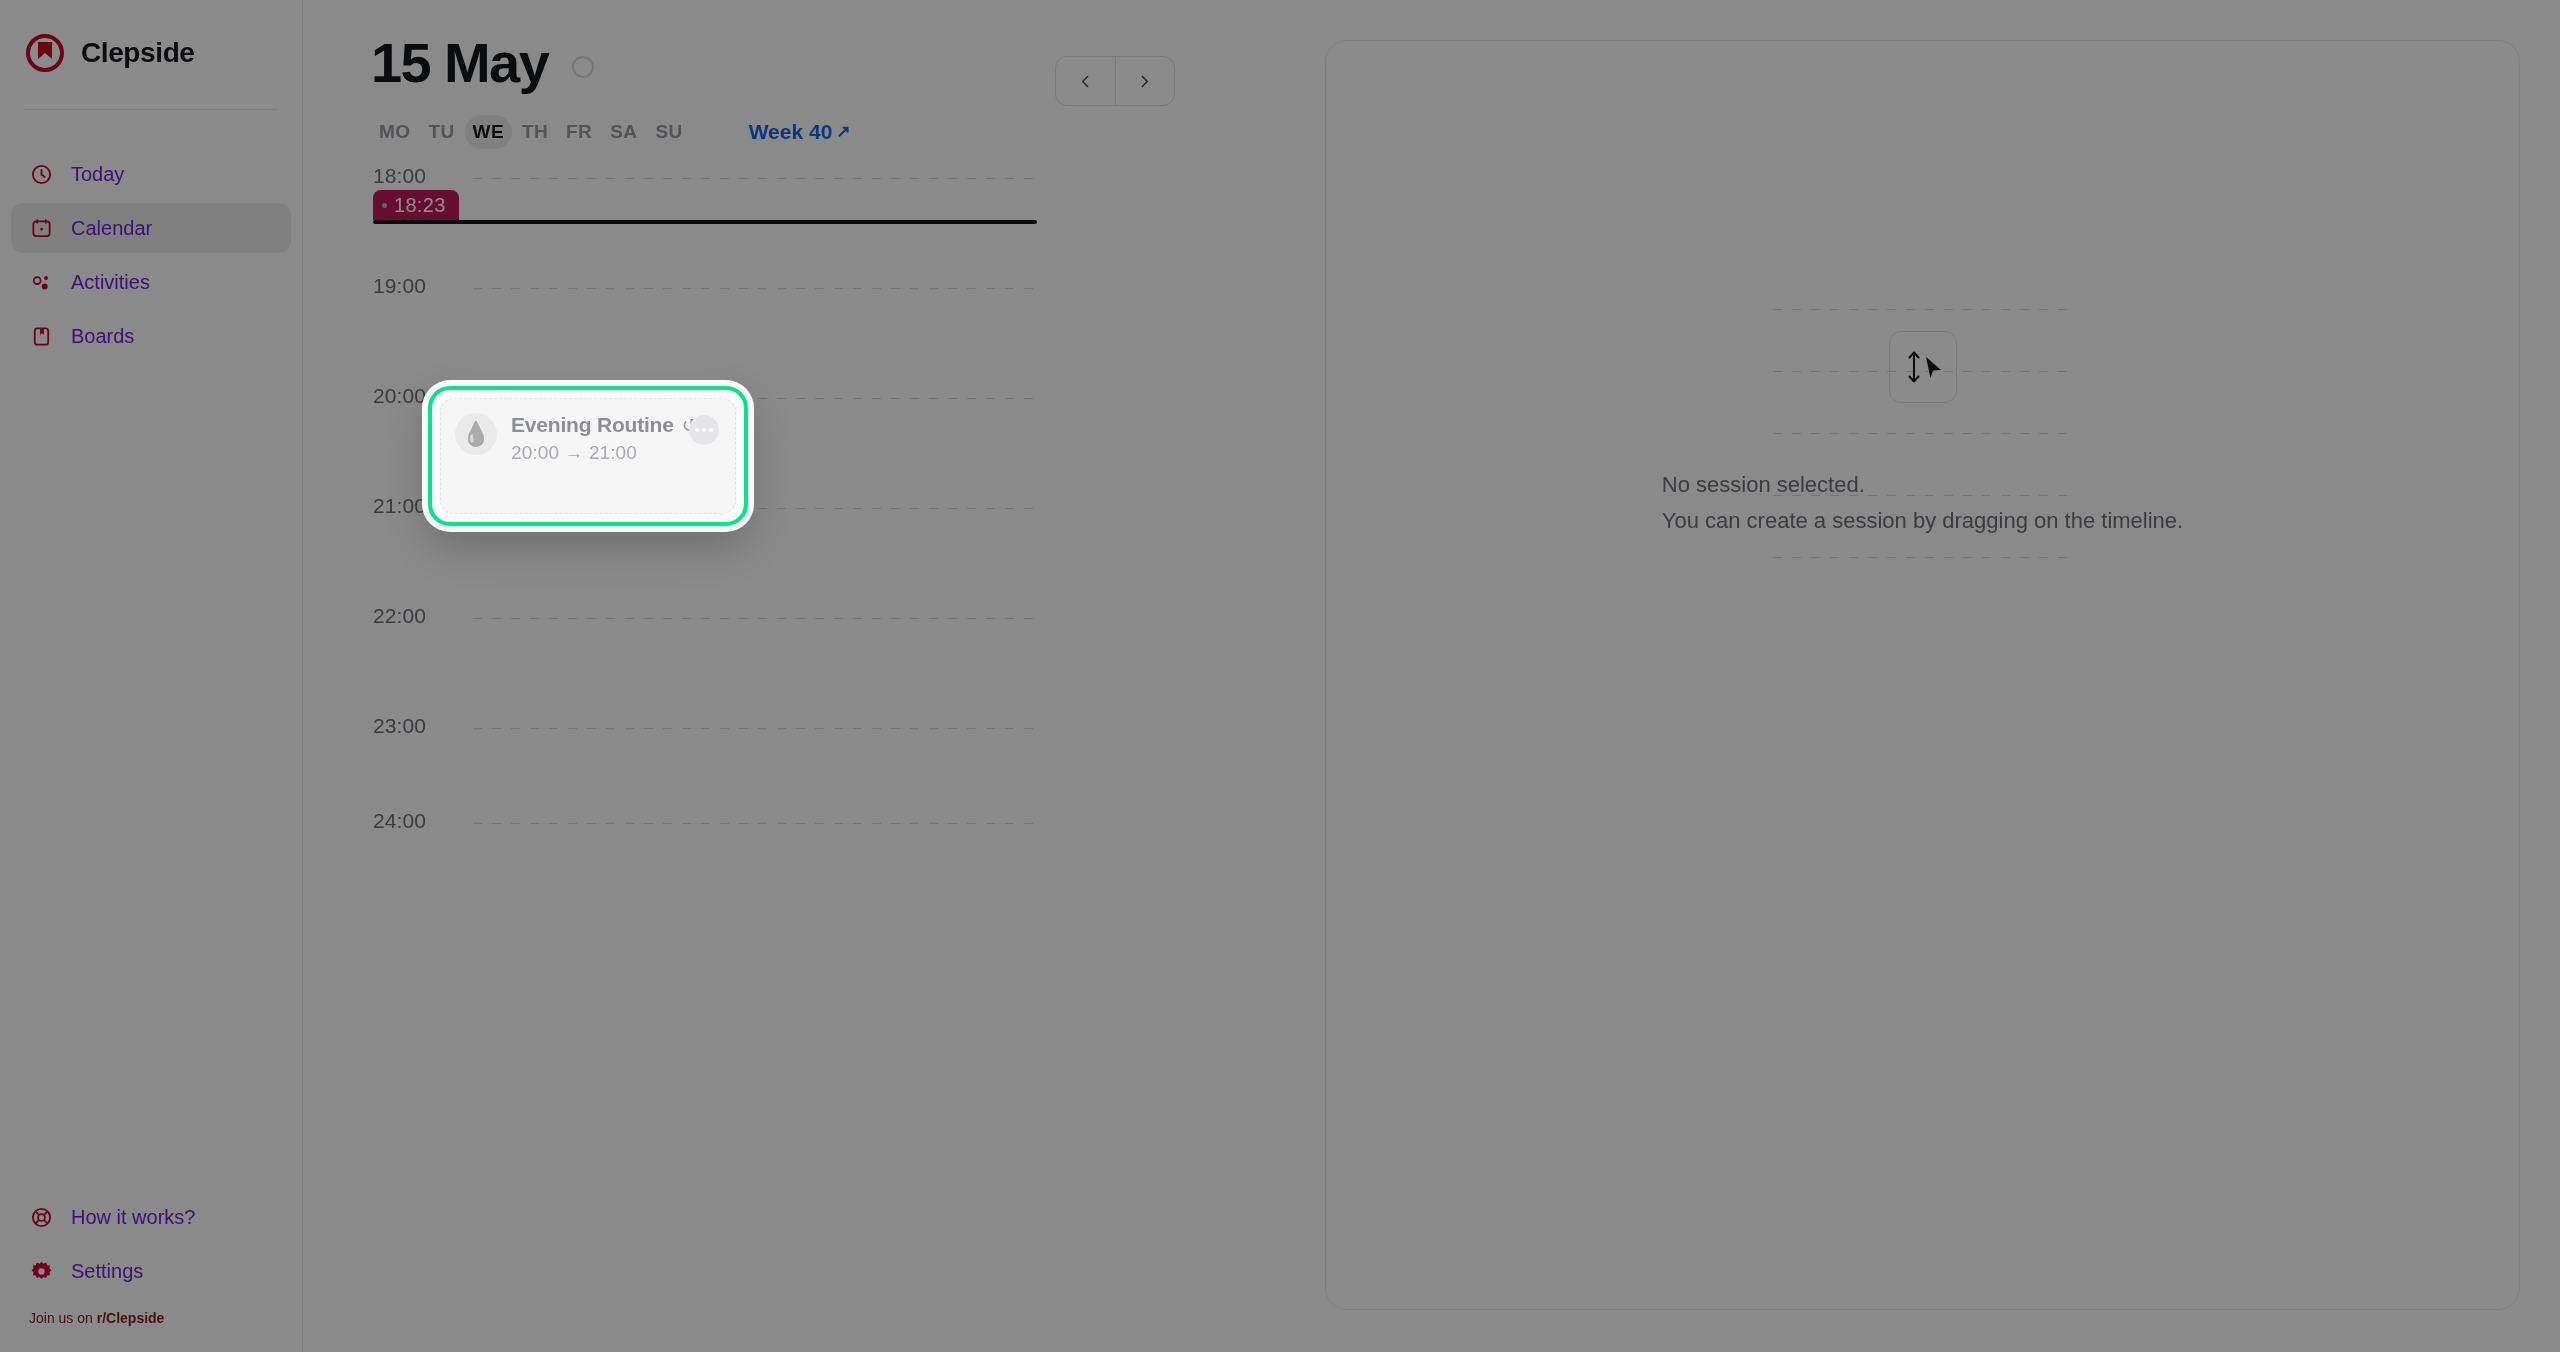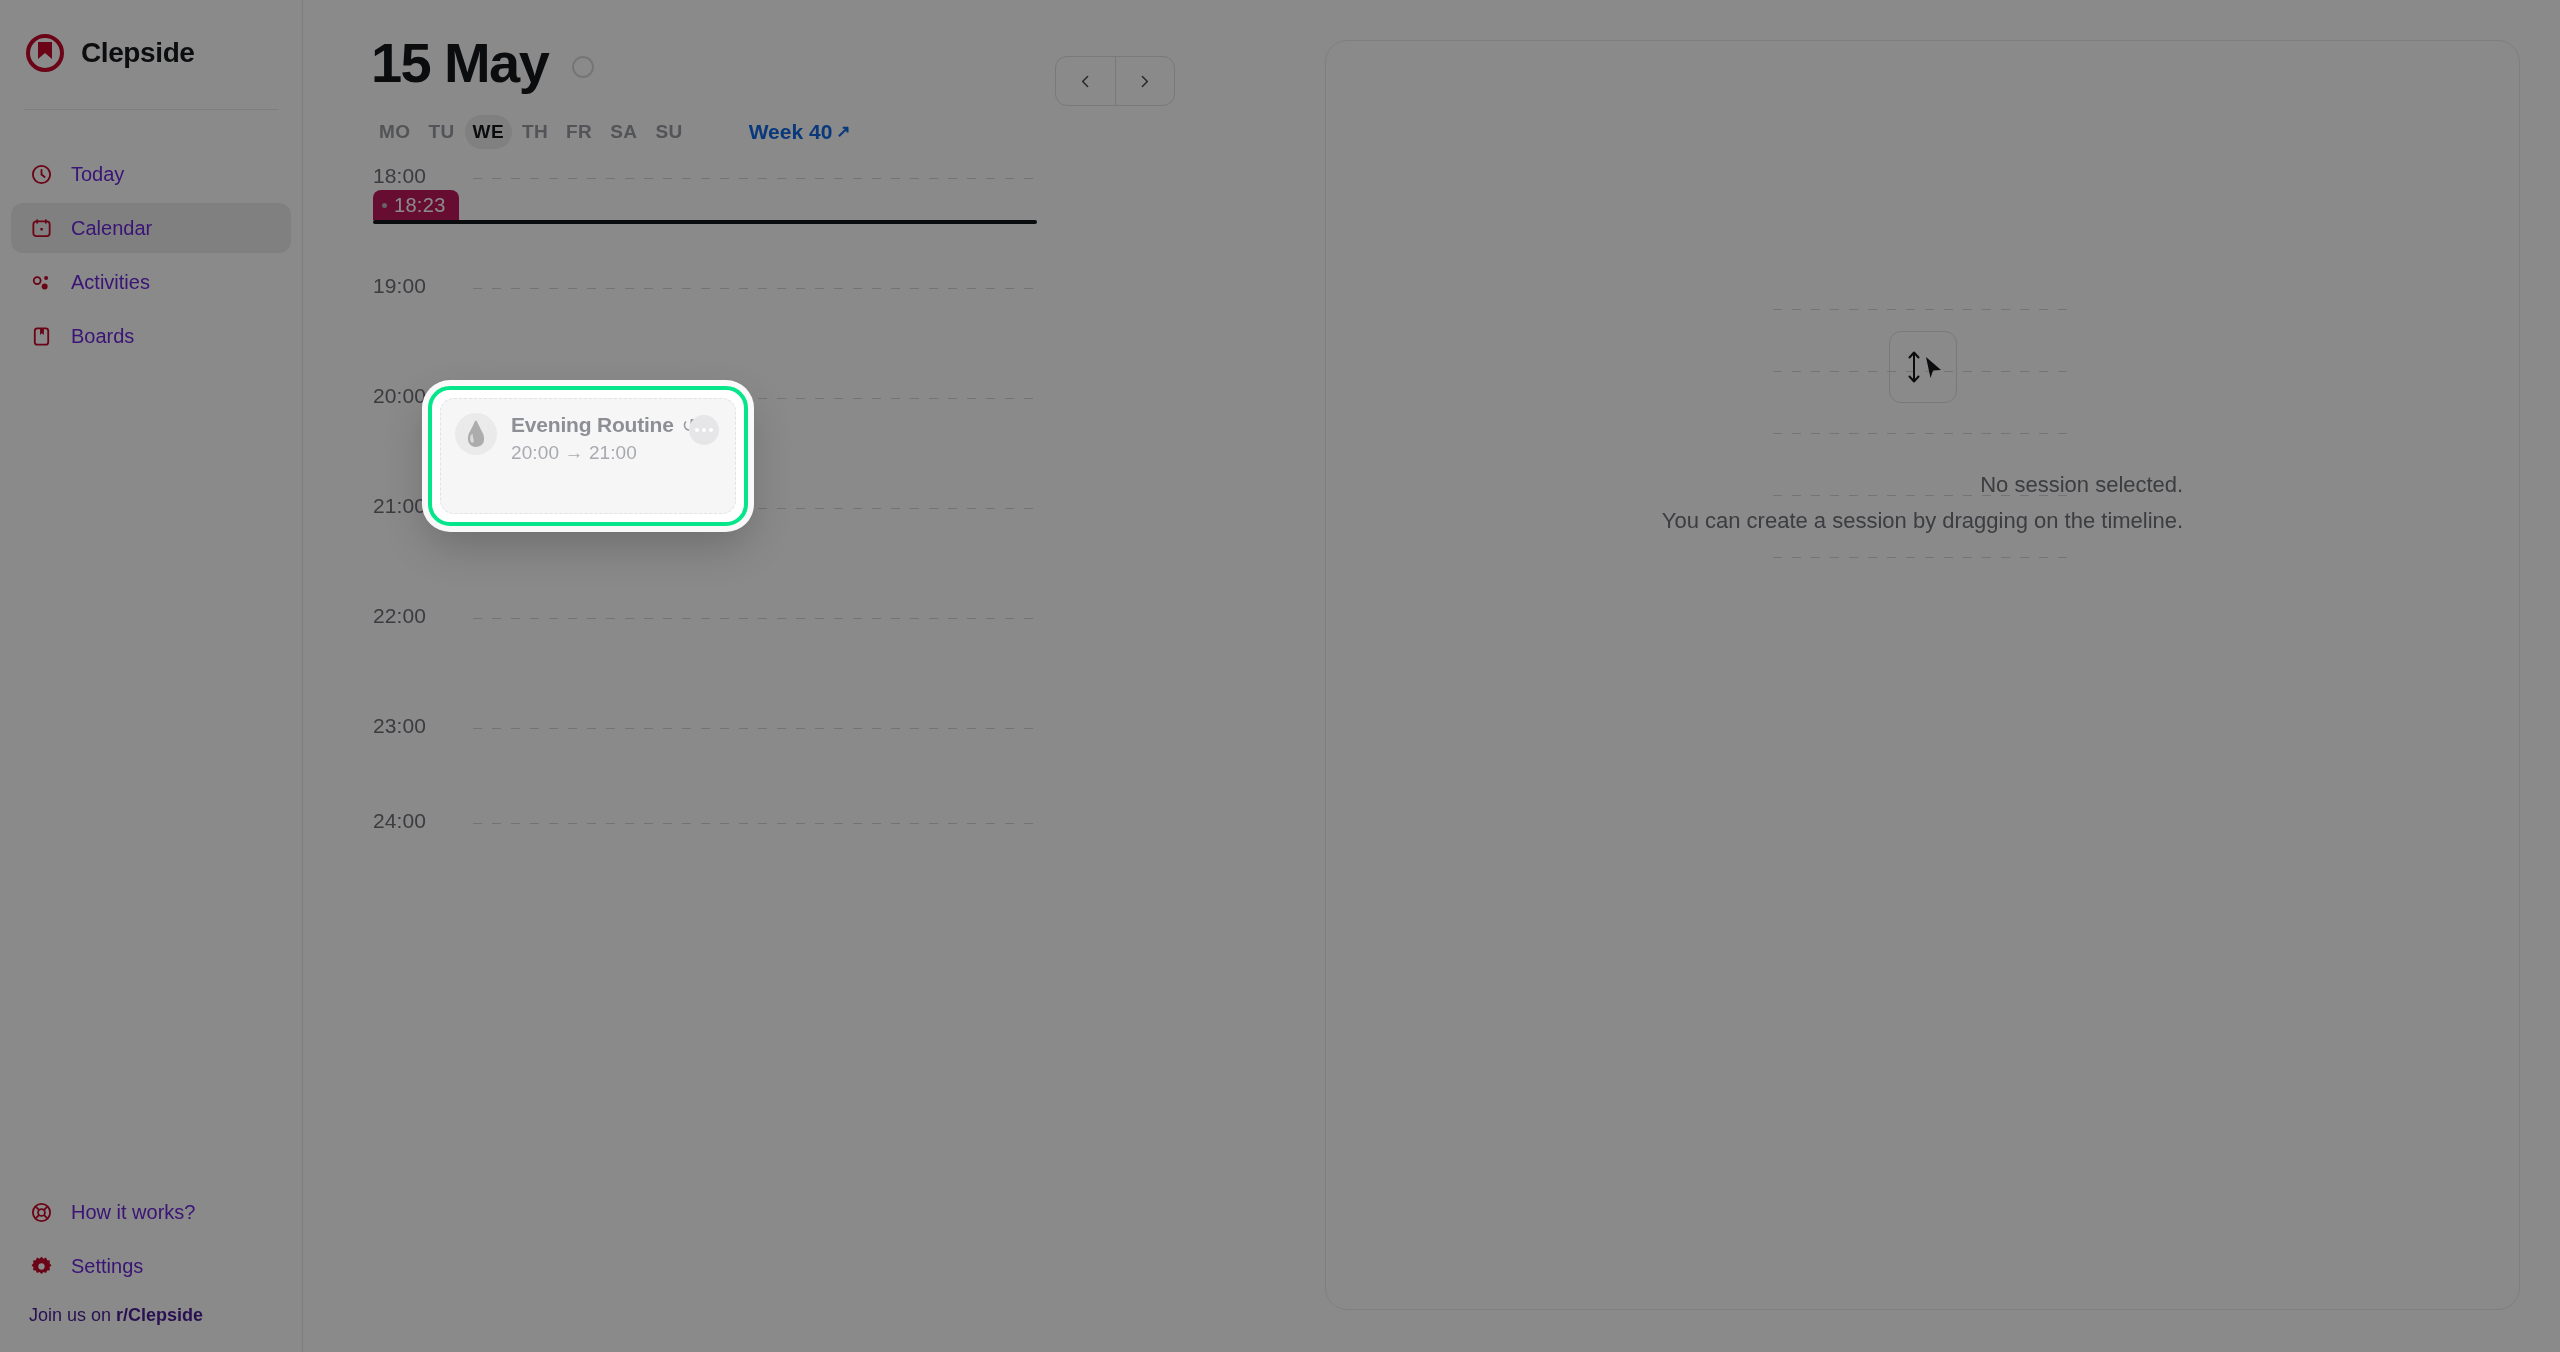--- a/index.html
+++ b/index.html
@@ -31,21 +31,21 @@
   .nav { margin-top:28px; padding:0 11px; display:flex; flex-direction:column; gap:4px; }
   .nav-item {
     display:flex; align-items:center; gap:18px;
     height:50px; padding:0 18px; border-radius:12px;
     color:#6d28d9; font-size:20px; cursor:pointer;
   }
   .nav-item.active { background:#ececed; }
   .nav-ico { width:24px; height:24px; flex:none; display:flex; align-items:center; justify-content:center; }
 
   .nav-bottom { margin-top:auto; padding:0 11px 26px 11px; display:flex; flex-direction:column; gap:4px; }
-  .reddit-line { font-size:18px; color:#4c1d95; padding:10px 18px 0 18px; }
+  .reddit-line { font-size:14px; color:#7f1d1d; padding:10px 18px 0 18px; }
   .reddit-line b { font-weight:700; }
 
   
   .main { position:absolute; left:303px; top:0; width:1020px; height:1352px; background:#fff; }
   .head { padding:34px 0 0 68px; }
   .head-row { display:flex; align-items:flex-start; }
   .daytitle { font-size:56px; font-weight:800; color:#16171b; letter-spacing:-1.6px; line-height:1.05; }
   .sync-dot {
     width:22px; height:22px; border-radius:50%;
     border:2px solid #d9d9dd; margin:22px 0 0 24px; flex:none;
@@ -144,21 +144,21 @@
   }
   .empty-dashgrid span {
     position:absolute; left:0; width:300px; height:1px;
     background-image: linear-gradient(to right,#d6d7db 0 9px, transparent 9px 19px);
     background-size:19px 1px;
   }
   .empty-icon {
     position:relative; width:68px; height:72px; border:1px solid #dfe0e3; border-radius:12px;
     background:transparent; display:flex; align-items:center; justify-content:center;
   }
-  .empty-text { margin-top:64px; text-align:right; color:#6f7177; font-size:22px; line-height:1.65; }
+  .empty-text { margin-top:64px; text-align:left; color:#6f7177; font-size:22px; line-height:1.65; }
 </style>
 </head>
 <body>
 
 <div id="root">
 
   <aside class="sidebar">
 
     <div class="brand">
       <span class="brand-logo">

